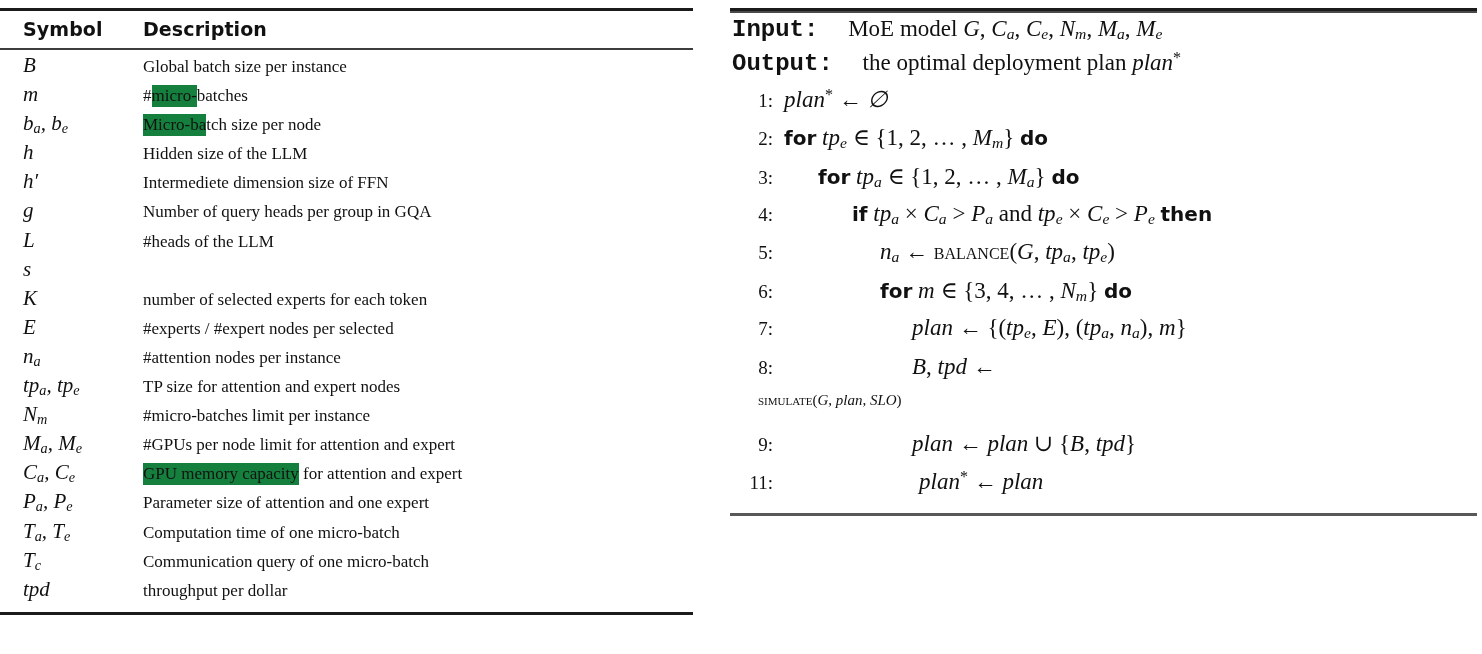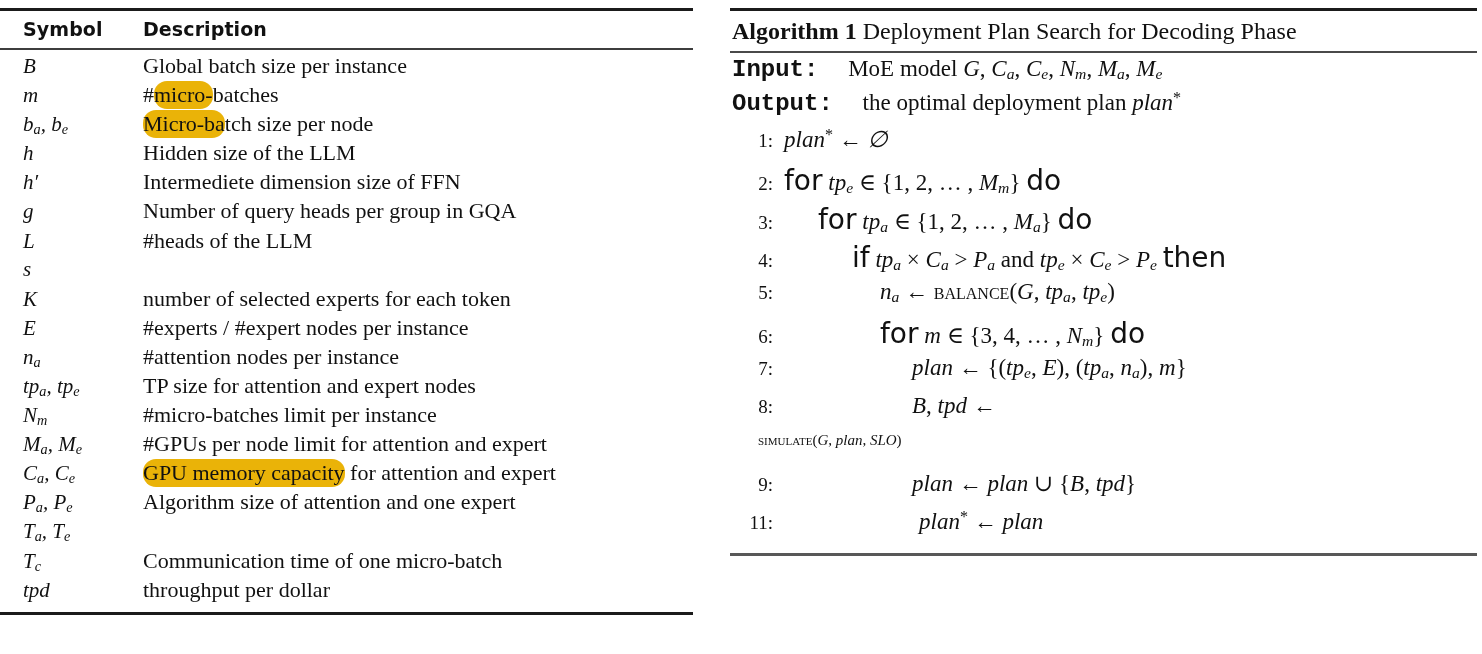--- a/index.html
+++ b/index.html
@@ -85,29 +85,28 @@
     flex: 0 0 143px;
     padding-left: 23px;
     box-sizing: border-box;
     font-size: 21px;
     font-style: italic;
     white-space: nowrap;
     line-height: 1;
   }
   .cell-desc {
     flex: 1 1 auto;
-    font-size: 22px;
+    font-size: 17px;
     line-height: 1;
     white-space: nowrap;
   }
   .cell-desc .hl {
-    background: #eab308;
+    background: #15803d;
     padding: 1px 0 2px 0;
     box-decoration-break: clone;
-    border-radius: 13px;
   }
   sub {
     font-size: 0.68em;
     vertical-align: -0.22em;
     font-style: italic;
   }
 
   
   #algorithm-panel {
     width: 752px;
@@ -171,23 +170,23 @@
     font-size: 19px;
     white-space: nowrap;
   }
   .alg-code {
     flex: 1 1 auto;
     white-space: nowrap;
     font-style: italic;
   }
   .kw {
     font-family: "DejaVu Sans", "Liberation Sans", sans-serif;
-    font-weight: normal;
+    font-weight: bold;
     font-style: normal;
-    font-size: 28px;
+    font-size: 20px;
   }
   .rm { font-style: normal; }
   .sc {
     font-style: normal;
     font-variant: small-caps;
     text-transform: lowercase;
   }
   .ind1 { padding-left: 34px; }
   .ind2 { padding-left: 68px; }
   .ind3 { padding-left: 96px; }
@@ -252,21 +251,21 @@
         </div>
         <div class="tbl-row">
           <div class="cell-symbol">s</div>
         </div>
         <div class="tbl-row">
           <div class="cell-symbol">K</div>
           <div class="cell-desc">number of selected experts for each token</div>
         </div>
         <div class="tbl-row">
           <div class="cell-symbol">E</div>
-          <div class="cell-desc">#experts / #expert nodes per instance</div>
+          <div class="cell-desc">#experts / #expert nodes per selected</div>
         </div>
         <div class="tbl-row">
           <div class="cell-symbol">n<sub>a</sub></div>
           <div class="cell-desc">#attention nodes per instance</div>
         </div>
         <div class="tbl-row">
           <div class="cell-symbol">tp<sub>a</sub>, tp<sub>e</sub></div>
           <div class="cell-desc">TP size for attention and expert nodes</div>
         </div>
         <div class="tbl-row">
@@ -276,42 +275,42 @@
         <div class="tbl-row">
           <div class="cell-symbol">M<sub>a</sub>, M<sub>e</sub></div>
           <div class="cell-desc">#GPUs per node limit for attention and expert</div>
         </div>
         <div class="tbl-row">
           <div class="cell-symbol">C<sub>a</sub>, C<sub>e</sub></div>
           <div class="cell-desc"><span class="hl">GPU memory capacity</span> for attention and expert</div>
         </div>
         <div class="tbl-row">
           <div class="cell-symbol">P<sub>a</sub>, P<sub>e</sub></div>
-          <div class="cell-desc">Algorithm size of attention and one expert</div>
+          <div class="cell-desc">Parameter size of attention and one expert</div>
         </div>
         <div class="tbl-row">
           <div class="cell-symbol">T<sub>a</sub>, T<sub>e</sub></div>
+          <div class="cell-desc">Computation time of one micro-batch</div>
         </div>
         <div class="tbl-row">
           <div class="cell-symbol">T<sub>c</sub></div>
-          <div class="cell-desc">Communication time of one micro-batch</div>
+          <div class="cell-desc">Communication query of one micro-batch</div>
         </div>
         <div class="tbl-row">
           <div class="cell-symbol">tpd</div>
           <div class="cell-desc">throughput per dollar</div>
         </div>
       </div>
 
     <div class="tbl-rule-bottom"></div>
   </section>
 
   <section id="algorithm-panel">
     <div class="alg-rule-thick"></div>
 
-    <div class="alg-title" id="alg-title"><b>Algorithm 1</b> Deployment Plan Search for Decoding Phase</div>
 
     <div class="alg-rule-thin"></div>
 
     <div class="alg-io">
       <span class="alg-io-label">Input:</span>
       <span class="alg-io-body" id="alg-input"> MoE model <i>G</i>, <i>C<sub>a</sub></i>, <i>C<sub>e</sub></i>, <i>N<sub>m</sub></i>, <i>M<sub>a</sub></i>, <i>M<sub>e</sub></i></span>
     </div>
 
     <div class="alg-io">
       <span class="alg-io-label">Output:</span>

